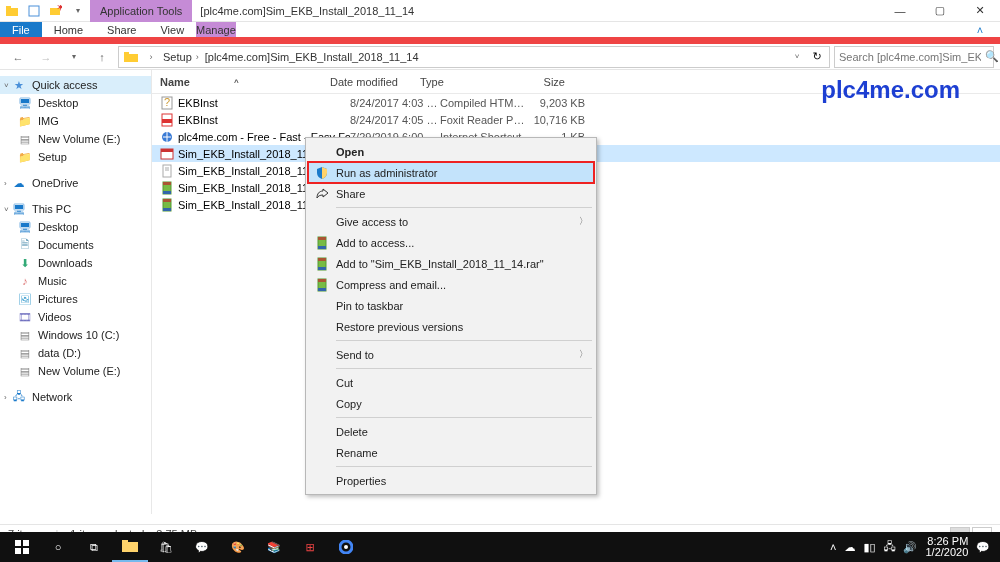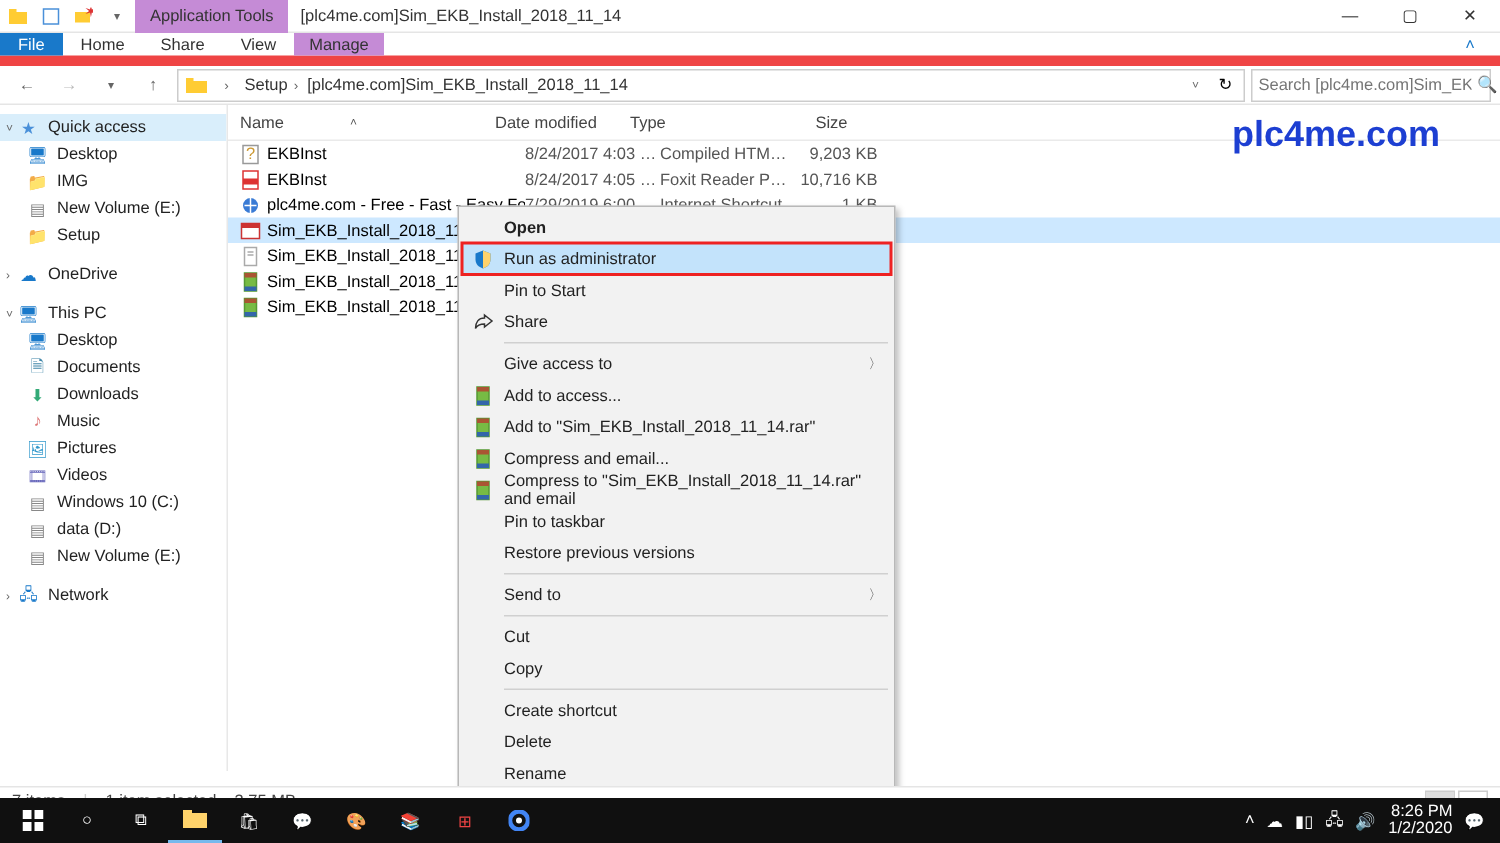--- a/index.html
+++ b/index.html
@@ -11,21 +11,21 @@
   .qat-icon { width: 20px; height: 20px; display:flex; align-items:center; justify-content:center; }
   .app-ctx { background: #c58bd6; color:#333; height:22px; display:flex; flex-direction:column; align-items:center; justify-content:center; padding:0 10px; font-size:10px; }
   .title-path { padding:0 8px; color:#333; font-size:11px; height:22px; display:flex; align-items:center; }
   .winctl { margin-left:auto; display:flex; }
   .winctl div { width:40px; height:22px; display:flex; align-items:center; justify-content:center; color:#333; }
 
   
   .ribbon { height:22px; background:#fff; display:flex; align-items:stretch; border-bottom:7px solid #ef4444; }
   .ribbon .tab { padding:0 12px; display:flex; align-items:center; color:#333; font-size:11px; }
   .ribbon .tab.file { background:#1979ca; color:#fff; }
-  .ribbon .manage { padding:0 10px; display:flex; align-items:center; background:#c58bd6; color:#333; }
+  .ribbon .manage { padding:0 0; display:flex; align-items:center; background:#c58bd6; color:#333; }
 
   
   .addrbar { height:26px; display:flex; align-items:center; gap:4px; padding:2px 6px; border-bottom:1px solid #e5e5e5; }
   .navbtn { width:24px; height:22px; display:flex; align-items:center; justify-content:center; color:#666; border-radius:2px; }
   .addrbox { flex:1; height:22px; border:1px solid #ccc; display:flex; align-items:center; padding:0 4px; gap:4px; }
   .crumb { display:flex; align-items:center; gap:2px; color:#333; }
   .crumb .sep { color:#666; font-size:9px; padding:0 2px; }
   .addrbox .spacer { flex:1; }
   .addr-icon { width:16px; height:16px; display:flex; align-items:center; justify-content:center; }
   .searchbox { width:160px; height:22px; border:1px solid #ccc; display:flex; align-items:center; padding:0 4px; gap:4px; }
@@ -36,21 +36,21 @@
   .navpane { width:152px; border-right:1px solid #e8e8e8; padding:6px 0; overflow:hidden; }
   .nav-item { height:18px; display:flex; align-items:center; gap:6px; padding:0 8px 0 18px; color:#222; position:relative; }
   .nav-item.header { padding-left:12px; font-size:11px; }
   .nav-item .exp { position:absolute; left:4px; font-size:8px; color:#666; }
   .nav-spacer { height:8px; }
   .icon16 { width:14px; height:14px; display:flex; align-items:center; justify-content:center; }
 
   .listpane { flex:1; position:relative; }
   .cols { height:24px; display:flex; align-items:center; border-bottom:1px solid #eaeaea; padding-left:8px; color:#444; }
   .col { display:flex; align-items:center; gap:4px; }
-  .col.name { width:170px; }
+  .col.name { width:170px;font-weight:bold; }
   .col.date { width:90px; }
   .col.type { width:85px; }
   .col.size { width:70px; text-align:right; justify-content:flex-end; padding-right:10px; }
   .sort-arrow { font-size:8px; color:#555; margin-left:40px; }
 
   .rows { }
   .row { height:17px; display:flex; align-items:center; padding-left:8px; }
   .row.selected { background:#cde8ff; }
   .cell { overflow:hidden; white-space:nowrap; text-overflow:ellipsis; }
   .cell.name { width:190px; display:flex; align-items:center; gap:4px; }
@@ -361,23 +361,20 @@
     <div class="ctx-item highlight">
       <span class="mi">
         <svg width="14" height="14">
           <path d="M7 1l5 2v4c0 3-2 5-5 6-3-1-5-3-5-6V3z" fill="#1979ca"></path>
           <path d="M7 1l5 2v4c0 3-2 5-5 6V1z" fill="#ffd36b"></path>
         </svg>
       </span>
       <span>Run as administrator</span>
     </div>
     <div class="ctx-item">
-      <span>Pin to Start</span>
-    </div>
-    <div class="ctx-item">
       <span class="mi">
         <svg width="14" height="14">
           <path d="M8 2l5 4-5 4V8c-3 0-5 1-6 3 0-4 2-7 6-7V2z" fill="none" stroke="#333"></path>
         </svg>
       </span>
       <span>Share</span>
     </div>
     <div class="ctx-sep"></div>
     <div class="ctx-item">
       <span>Give access to</span>
@@ -407,51 +404,38 @@
       <span class="mi">
         <svg width="14" height="14">
           <rect x="3" y="1" width="8" height="12" fill="#7b4" stroke="#593"></rect>
           <rect x="3" y="1" width="8" height="3" fill="#a53"></rect>
           <rect x="3" y="10" width="8" height="3" fill="#36a"></rect>
         </svg>
       </span>
       <span>Compress and email...</span>
     </div>
     <div class="ctx-item">
-      <span class="mi">
-        <svg width="14" height="14">
-          <rect x="3" y="1" width="8" height="12" fill="#7b4" stroke="#593"></rect>
-          <rect x="3" y="1" width="8" height="3" fill="#a53"></rect>
-          <rect x="3" y="10" width="8" height="3" fill="#36a"></rect>
-        </svg>
-      </span>
-      <span>Compress to "Sim_EKB_Install_2018_11_14.rar" and email</span>
-    </div>
-    <div class="ctx-item">
       <span>Pin to taskbar</span>
     </div>
     <div class="ctx-item">
       <span>Restore previous versions</span>
     </div>
     <div class="ctx-sep"></div>
     <div class="ctx-item">
       <span>Send to</span>
       <span class="arrow">〉</span>
     </div>
     <div class="ctx-sep"></div>
     <div class="ctx-item">
       <span>Cut</span>
     </div>
     <div class="ctx-item">
       <span>Copy</span>
     </div>
     <div class="ctx-sep"></div>
-    <div class="ctx-item">
-      <span>Create shortcut</span>
-    </div>
     <div class="ctx-item">
       <span>Delete</span>
     </div>
     <div class="ctx-item">
       <span>Rename</span>
     </div>
     <div class="ctx-sep"></div>
     <div class="ctx-item">
       <span>Properties</span>
     </div>

